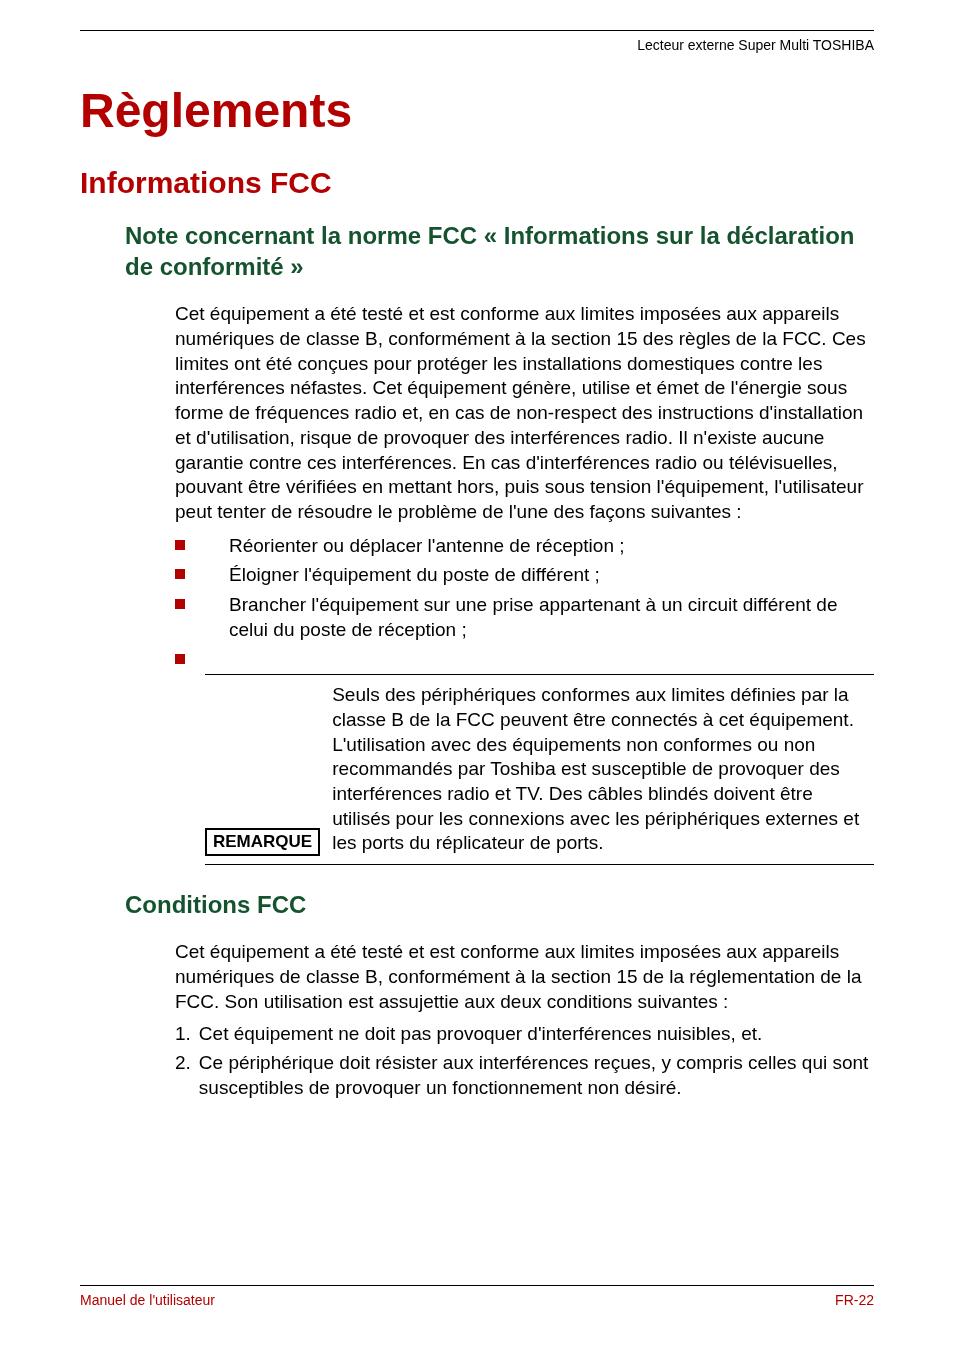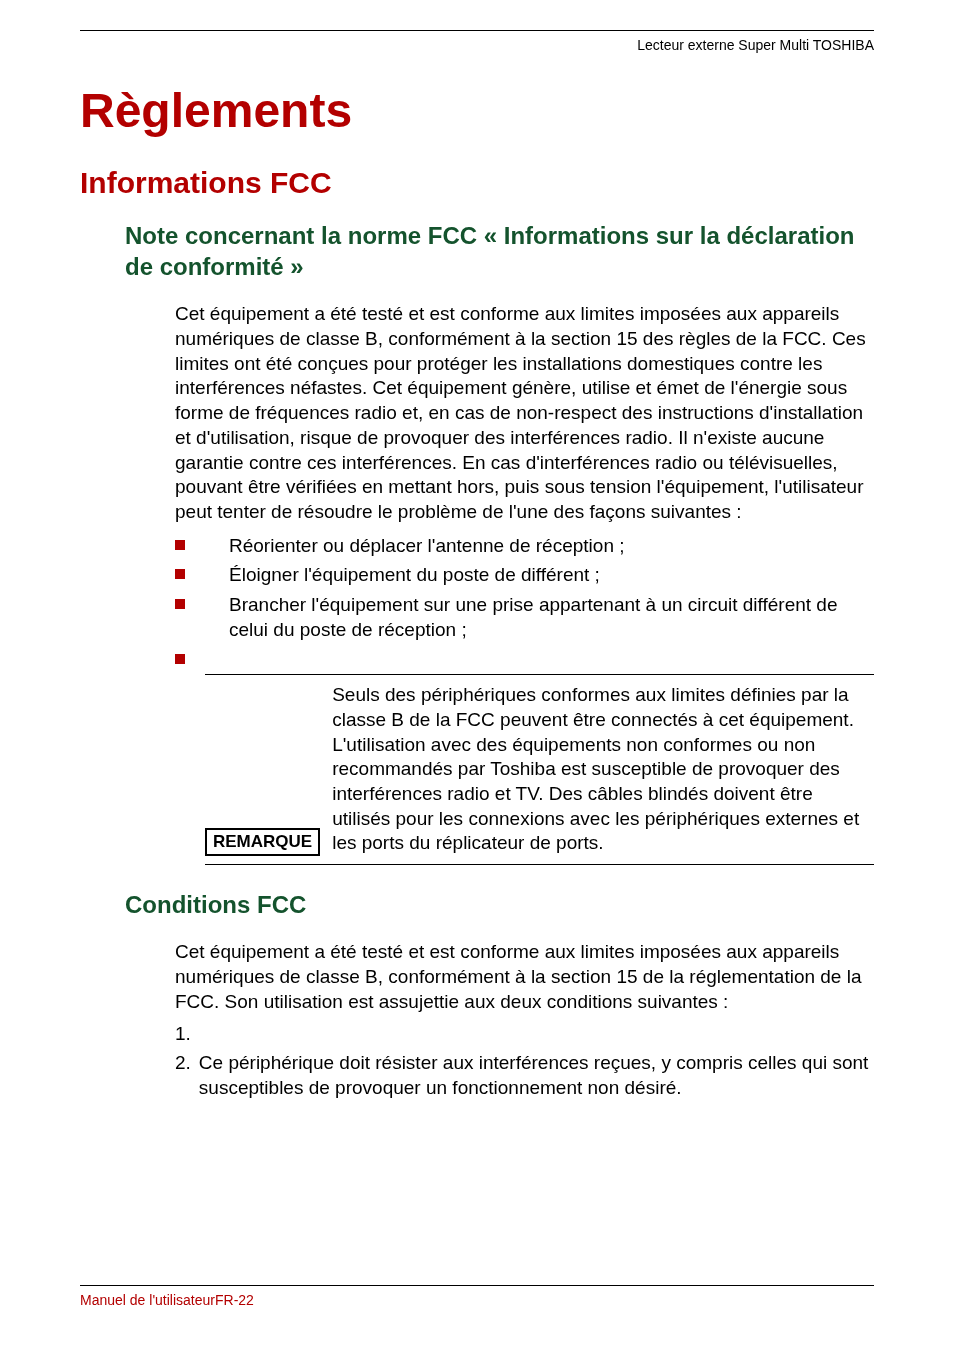--- a/index.html
+++ b/index.html
@@ -113,20 +113,21 @@
       bottom: 40px;
       left: 80px;
       right: 80px;
     }
     .footer-line {
       border-top: 1px solid #000;
       margin-bottom: 6px;
     }
     .footer-row {
       display: flex;
+      justify-content: space-between;
       font-size: 14px;
       color: #b30000;
     }
   </style>
 </head>
 <body>
 
 <div class="header-line"></div>
 <div class="header-text">Lecteur externe Super Multi TOSHIBA</div>
 
@@ -161,20 +162,21 @@
   <div class="remark-text">Seuls des périphériques conformes aux limites définies par la classe B de la FCC peuvent être connectés à cet équipement. L'utilisation avec des équipements non conformes ou non recommandés par Toshiba est susceptible de provoquer des interférences radio et TV. Des câbles blindés doivent être utilisés pour les connexions avec les périphériques externes et les ports du réplicateur de ports.</div>
 </div>
 
 <div class="h3" style="margin-left:45px;">Conditions FCC</div>
 
 <div class="body-text">Cet équipement a été testé et est conforme aux limites imposées aux appareils numériques de classe B, conformément à la section 15 de la réglementation de la FCC. Son utilisation est assujettie aux deux conditions suivantes :</div>
 
 <div class="numbered-list">
   <div class="numbered-item">
     <div class="num">1.</div>
+    <div>Cet équipement ne doit pas provoquer d'interférences nuisibles, et.</div>
   </div>
   <div class="numbered-item">
     <div class="num">2.</div>
     <div>Ce périphérique doit résister aux interférences reçues, y compris celles qui sont susceptibles de provoquer un fonctionnement non désiré.</div>
   </div>
 </div>
 
 <div class="footer">
   <div class="footer-line"></div>
   <div class="footer-row">

